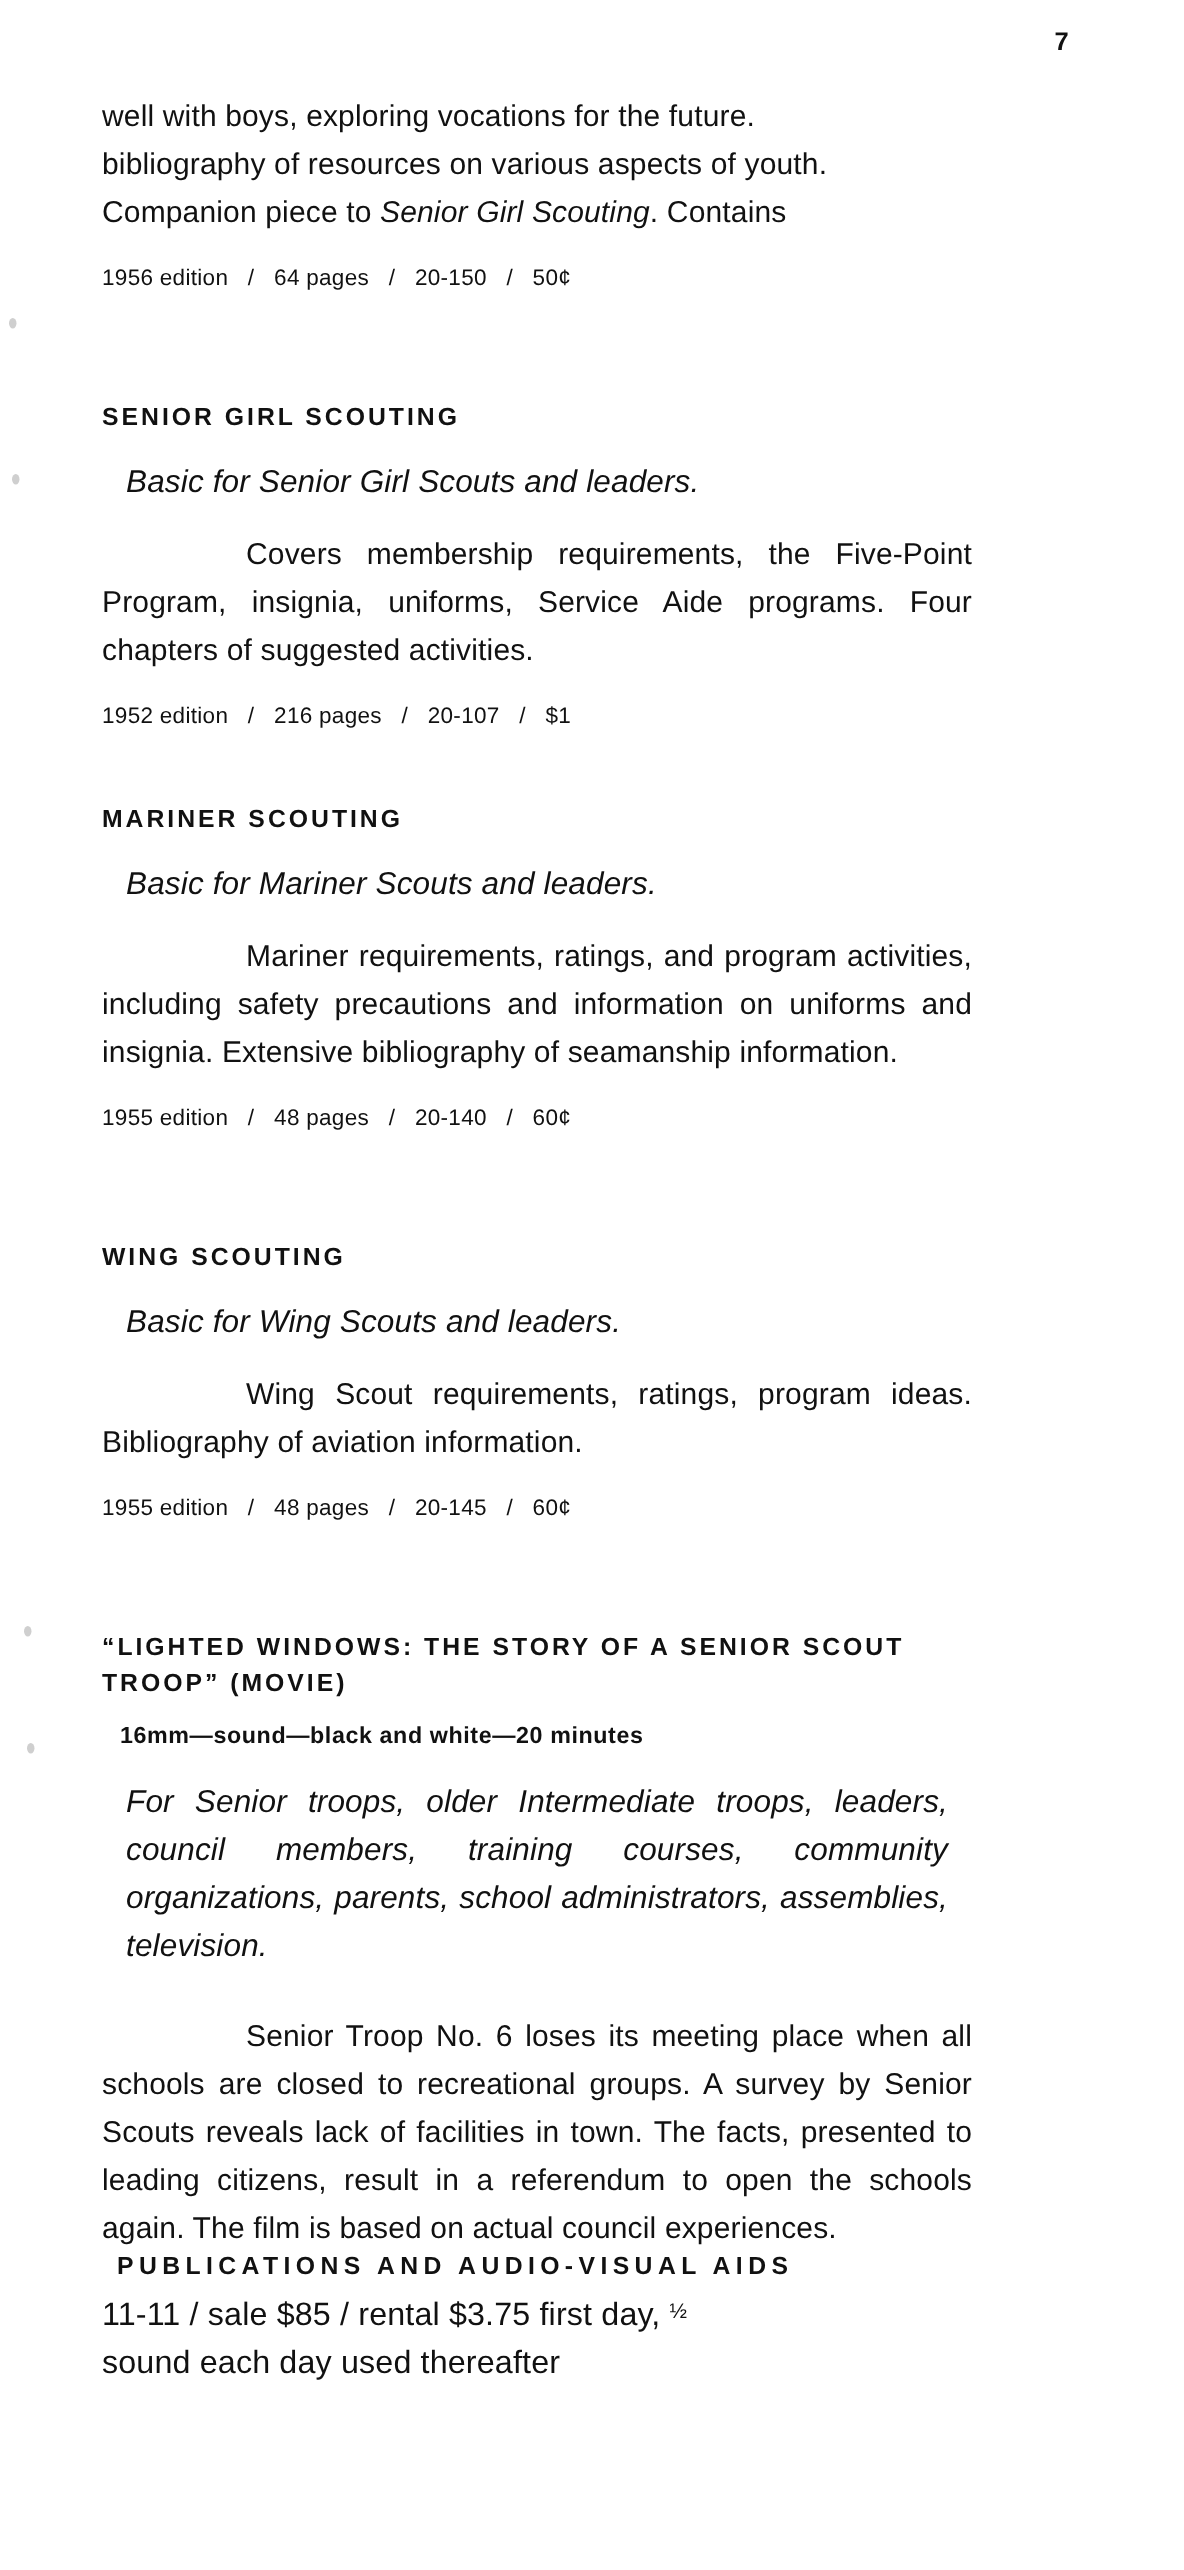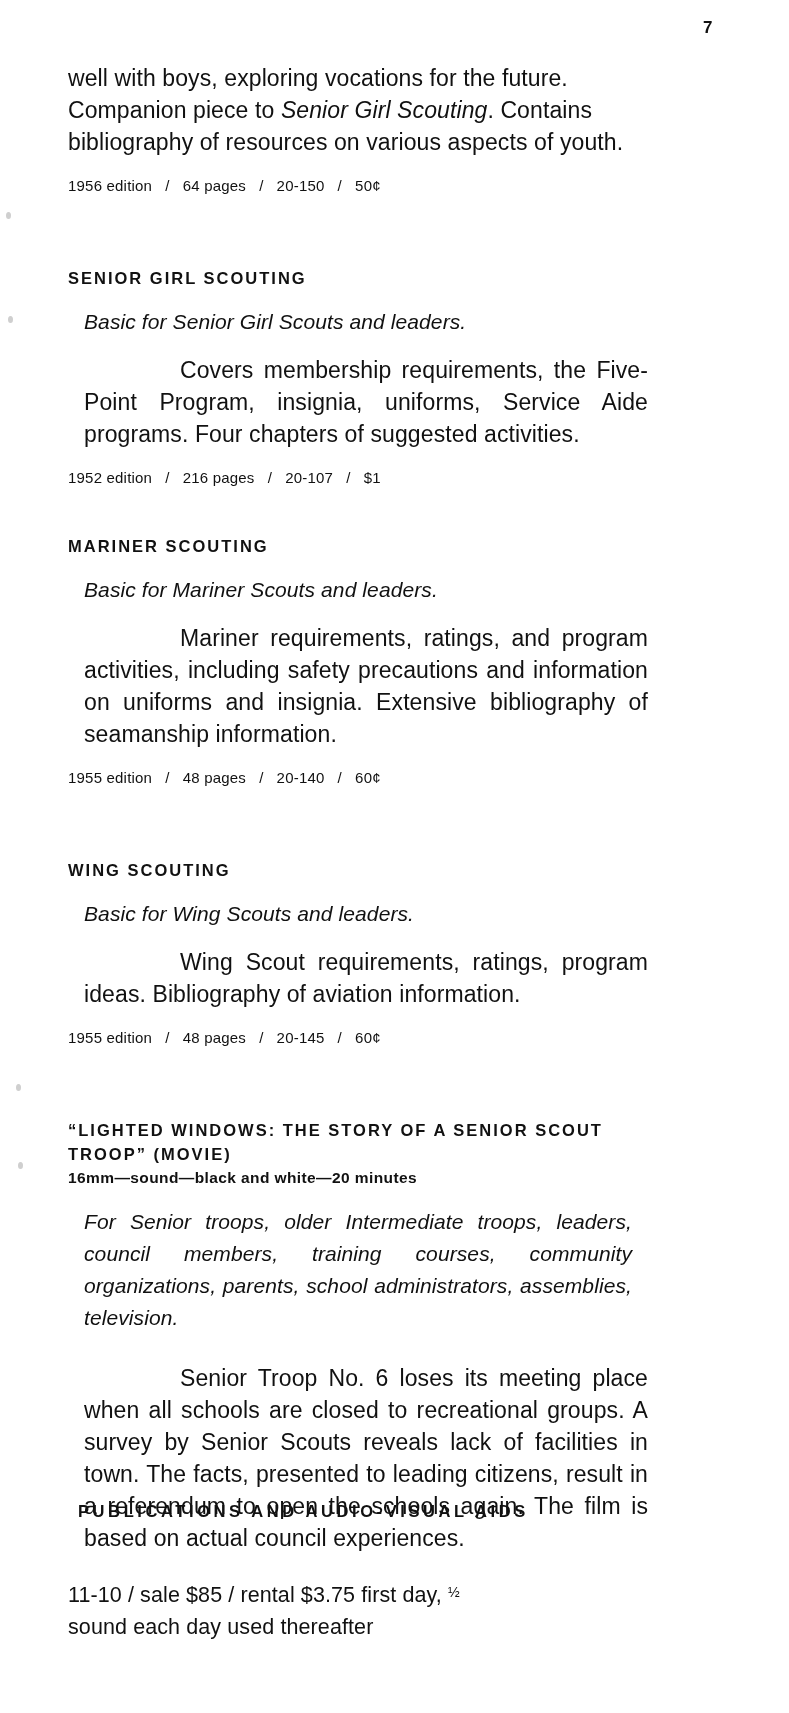--- a/index.html
+++ b/index.html
@@ -32,31 +32,30 @@
     letter-spacing: 0.5px;
   }
   .content {
     position: absolute;
     left: 68px;
     top: 62px;
     width: 580px;
   }
   p {
     margin: 0;
-    font-size: 23px;
+    font-size: 20px;
     line-height: 32px;
     letter-spacing: 0.1px;
   }
   .just {
     text-align: justify;
     text-align-last: left;
   }
   .indent-first {
     text-indent: 96px;
-    margin-left: 16px;
   }
   .italic {
     font-style: italic;
   }
   .entry-title {
     font-size: 16.5px;
     font-weight: bold;
     letter-spacing: 2.0px;
     line-height: 24px;
     margin: 0;
@@ -77,21 +76,21 @@
   }
   .gap-lg { height: 64px; }
   .gap-md { height: 40px; }
   .gap-sm { height: 22px; }
   .gap-xs { height: 12px; }
   .movie-format {
     font-size: 15.5px;
     font-weight: bold;
     letter-spacing: 0.4px;
     line-height: 24px;
-    margin: 0;
+    margin: 12px;
   }
   .footer {
     position: absolute;
     left: 78px;
     top: 1470px;
     width: 600px;
     font-size: 16.5px;
     font-weight: bold;
     letter-spacing: 3.6px;
     text-align: left;
@@ -123,22 +122,22 @@
   <div class="spot" style="left:8px; top:316px;"></div>
   <div class="spot" style="left:16px; top:1084px;"></div>
   <div class="spot" style="left:18px; top:1162px;"></div>
 
   <div class="page-number">7</div>
 
   <div class="content">
 
     <div>
       <p class="just">well with boys, exploring vocations for the future.</p>
+      <p class="just">bibliography of resources on various aspects of youth.</p>
       <p class="just"><span>Companion piece to </span><span class="italic">Senior Girl Scouting</span><span>. Contains</span></p>
-      <p class="just">bibliography of resources on various aspects of youth.</p>
       <div class="gap-xs"></div>
       <p class="specs">1956 edition   /   64 pages   /   20-150   /   50¢</p>
     </div>
 
     <div class="gap-lg"></div>
 
     <div>
       <p class="entry-title">SENIOR GIRL SCOUTING</p>
       <p class="entry-sub">Basic for Senior Girl Scouts and leaders.</p>
       <p class="just indent-first">Covers membership requirements, the Five-Point Program, insignia, uniforms, Service Aide programs. Four chapters of suggested activities.</p>
@@ -168,21 +167,21 @@
 
     <div class="gap-lg"></div>
 
     <div>
       <p class="entry-title">“LIGHTED WINDOWS: THE STORY OF A SENIOR SCOUT TROOP” (MOVIE)</p>
       <p class="movie-format">16mm—sound—black and white—20 minutes</p>
       <p class="entry-sub just">For Senior troops, older Intermediate troops, leaders, council members, training courses, community organizations, parents, school administrators, assemblies, television.</p>
       <div class="gap-xs"></div>
       <p class="just indent-first">Senior Troop No. 6 loses its meeting place when all schools are closed to recreational groups. A survey by Senior Scouts reveals lack of facilities in town. The facts, presented to leading citizens, result in a referendum to open the schools again. The film is based on actual council experiences.</p>
       <div class="gap-sm"></div>
-      <p class="specs-row"><span>11-10   /   sale $85   /   rental $3.75 first day, </span><span class="frac">½</span></p>
+      <p class="specs-row"><span>11-11   /   sale $85   /   rental $3.75 first day, </span><span class="frac">½</span></p>
       <p class="specs-row">sound each day used thereafter</p>
     </div>
 
   </div>
 
   <div class="footer">PUBLICATIONS AND AUDIO-VISUAL AIDS</div>
 
 </div>
 
 </body></html>

